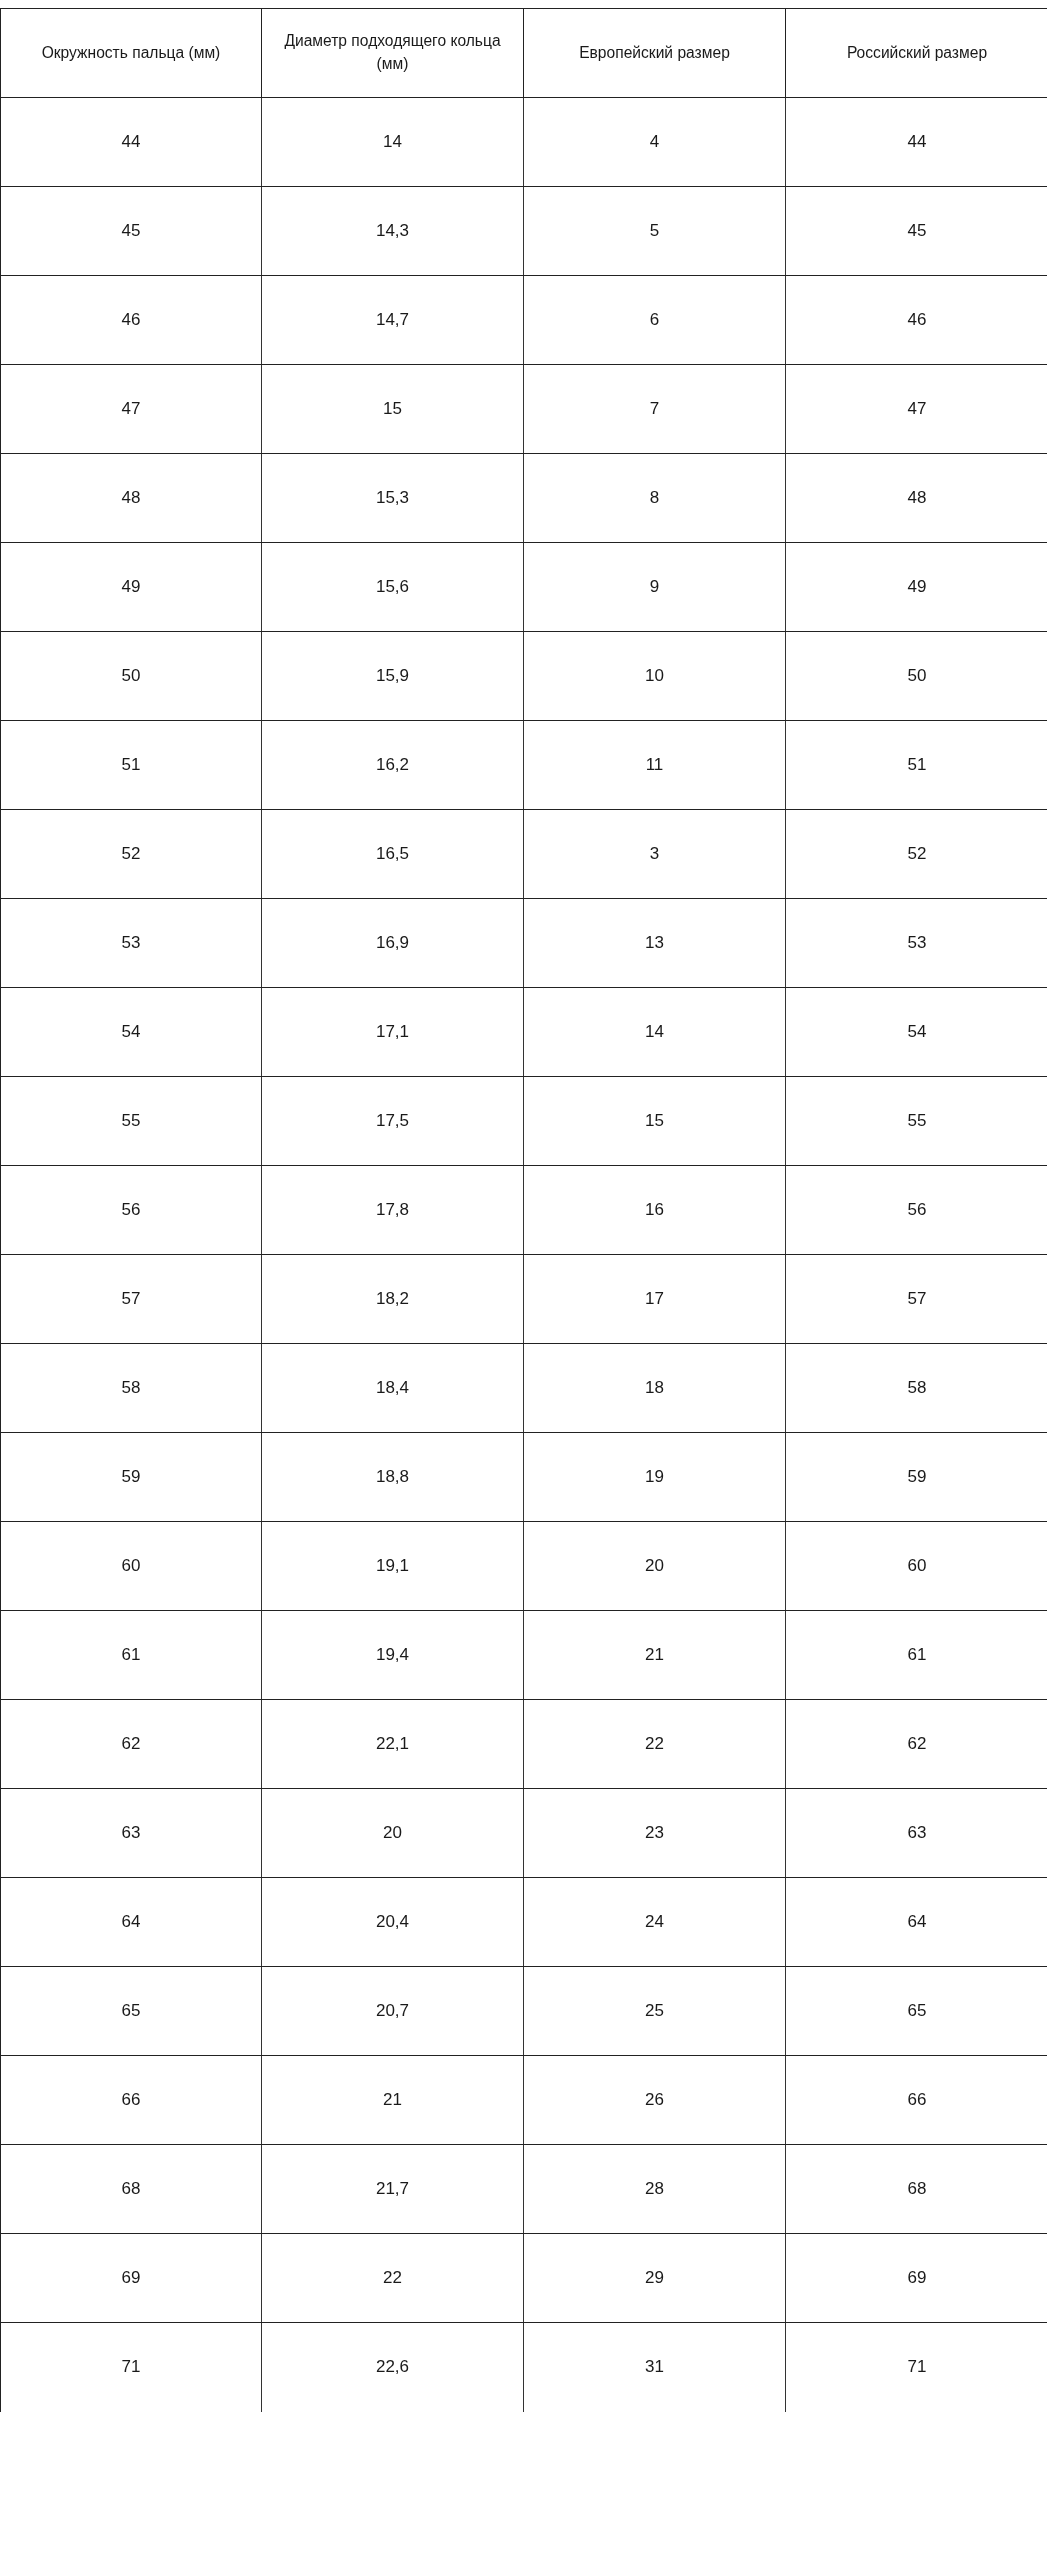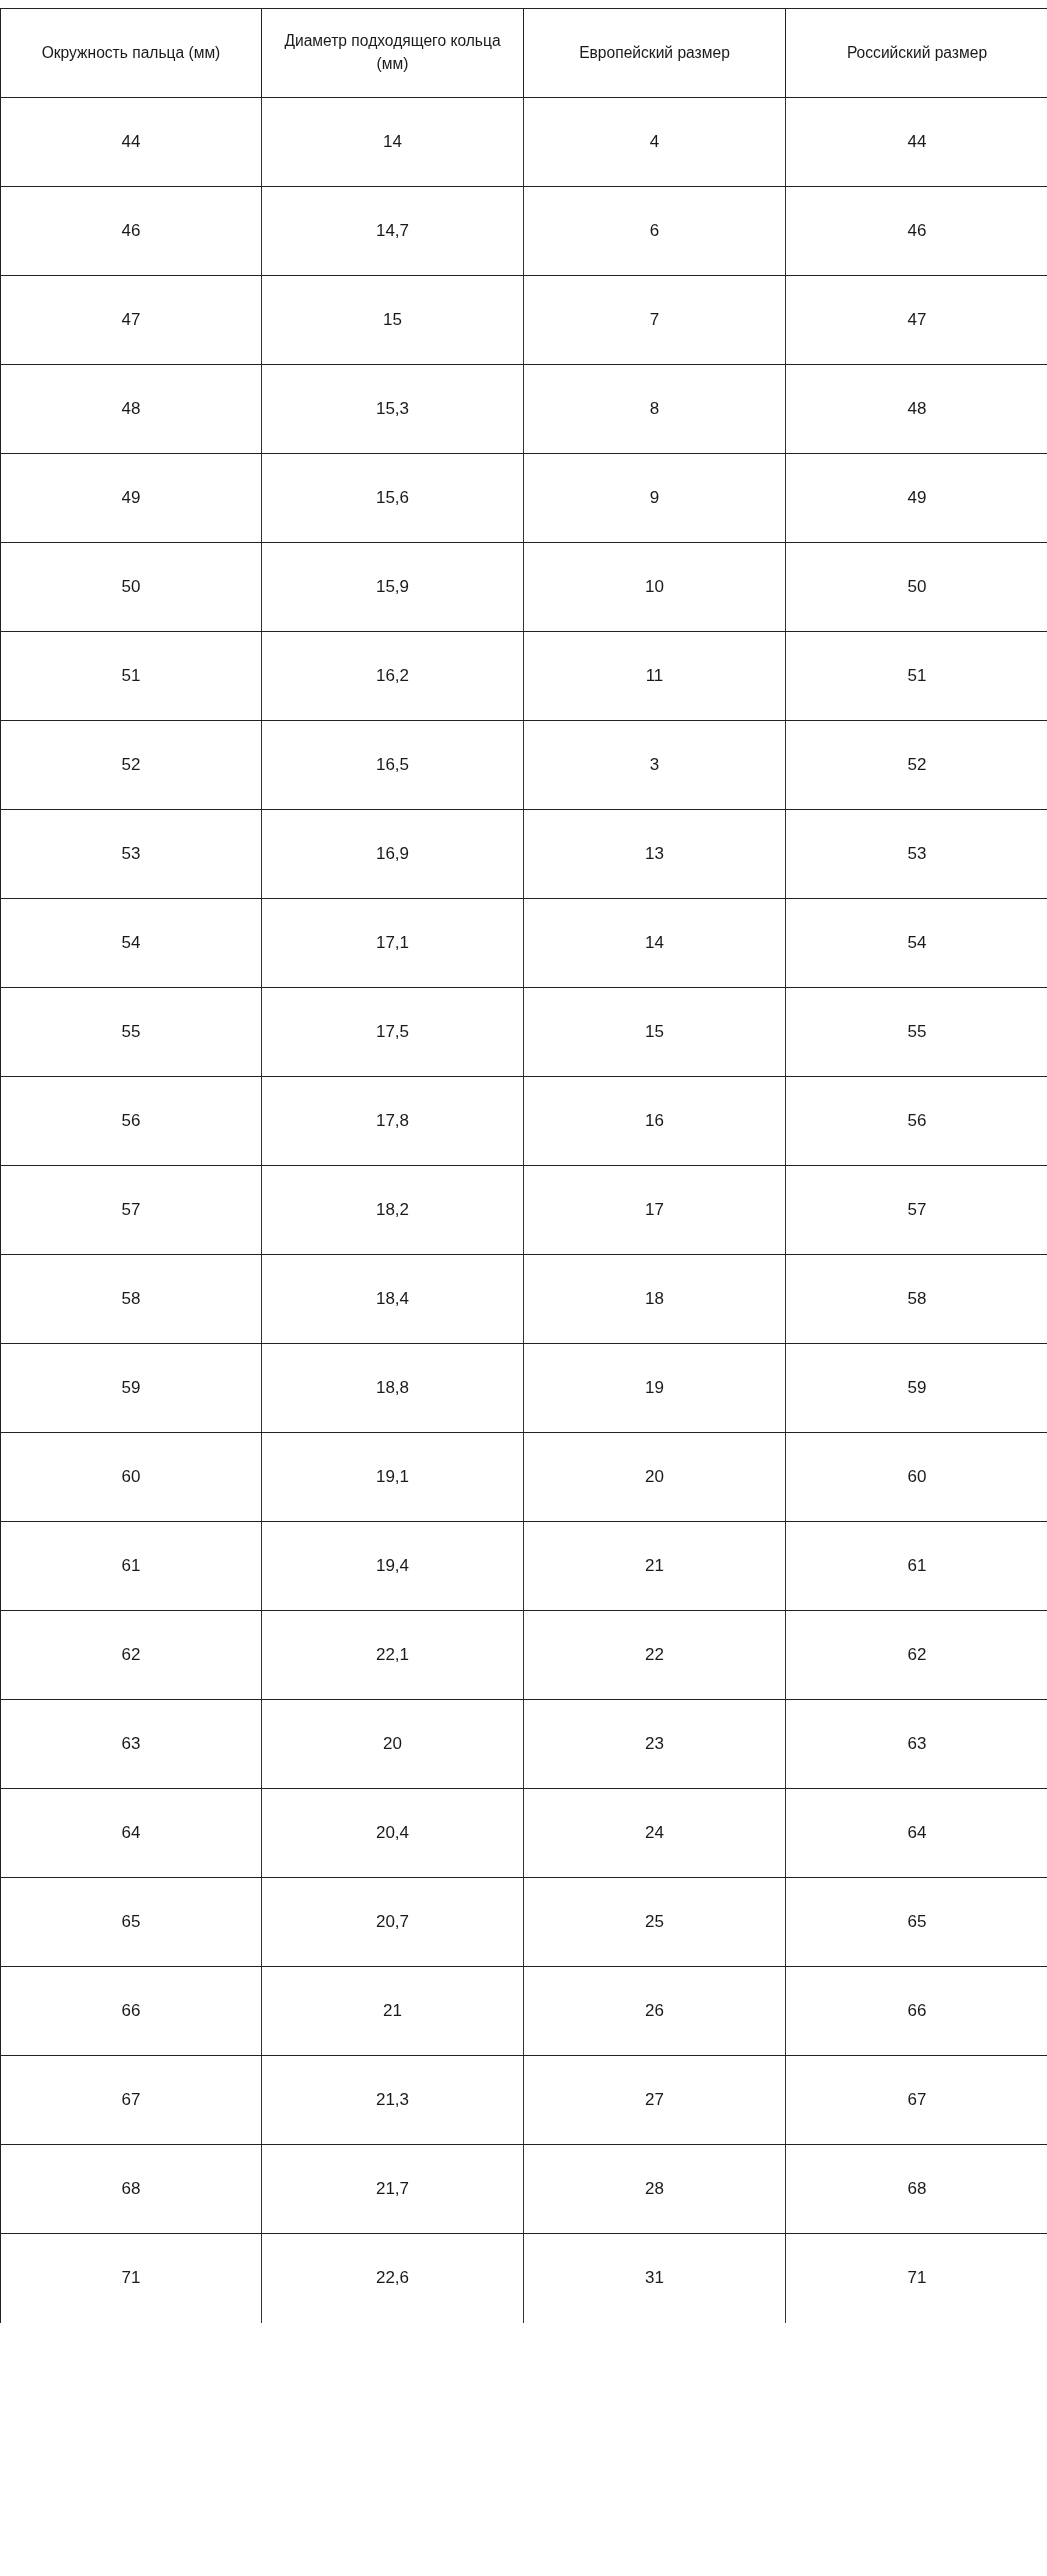--- a/index.html
+++ b/index.html
@@ -91,20 +91,26 @@
       </tr>
     </thead>
     <tbody id="table-body">
         <tr>
           <td>44</td>
           <td>14</td>
           <td>4</td>
           <td>44</td>
         </tr>
         <tr>
+          <td>45</td>
+          <td>14,3</td>
+          <td>5</td>
+          <td>45</td>
+        </tr>
+        <tr>
           <td>46</td>
           <td>14,7</td>
           <td>6</td>
           <td>46</td>
         </tr>
         <tr>
           <td>47</td>
           <td>15</td>
           <td>7</td>
           <td>47</td>
@@ -217,32 +223,32 @@
           <td>25</td>
           <td>65</td>
         </tr>
         <tr>
           <td>66</td>
           <td>21</td>
           <td>26</td>
           <td>66</td>
         </tr>
         <tr>
-          <td>67</td>
-          <td>21,3</td>
-          <td>27</td>
-          <td>67</td>
-        </tr>
-        <tr>
           <td>68</td>
           <td>21,7</td>
           <td>28</td>
           <td>68</td>
         </tr>
         <tr>
+          <td>69</td>
+          <td>22</td>
+          <td>29</td>
+          <td>69</td>
+        </tr>
+        <tr>
           <td>71</td>
           <td>22,6</td>
           <td>31</td>
           <td>71</td>
         </tr>
       </tbody>
   </table>
 </div>
 
 

